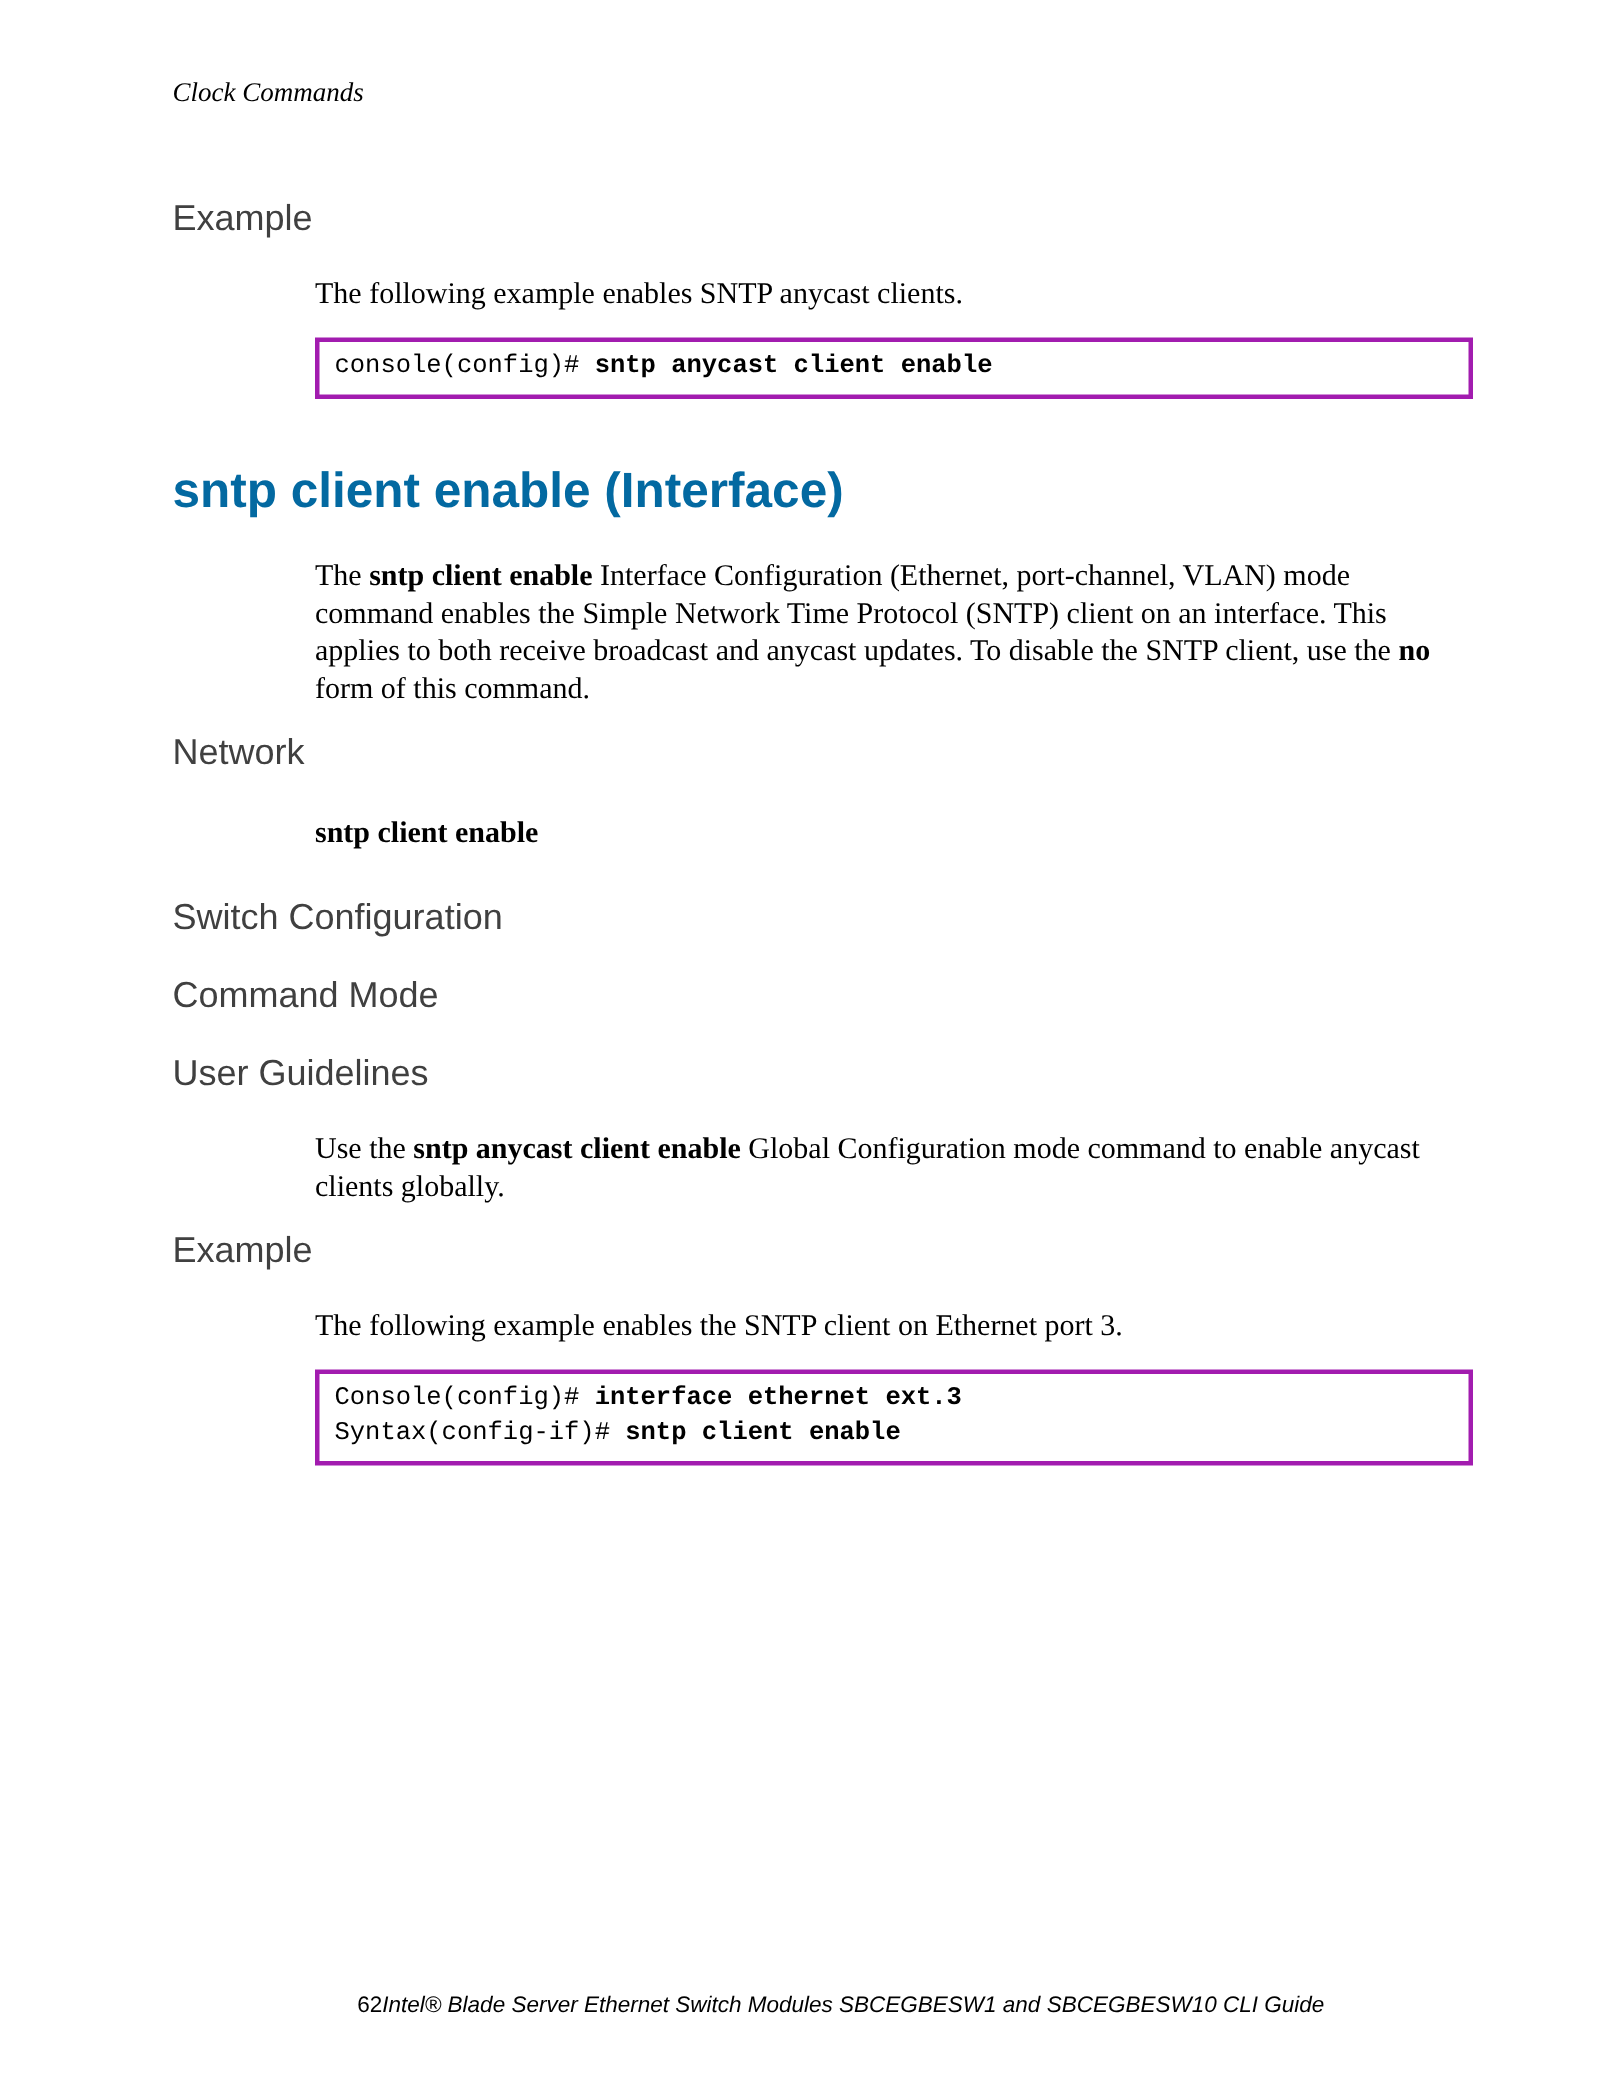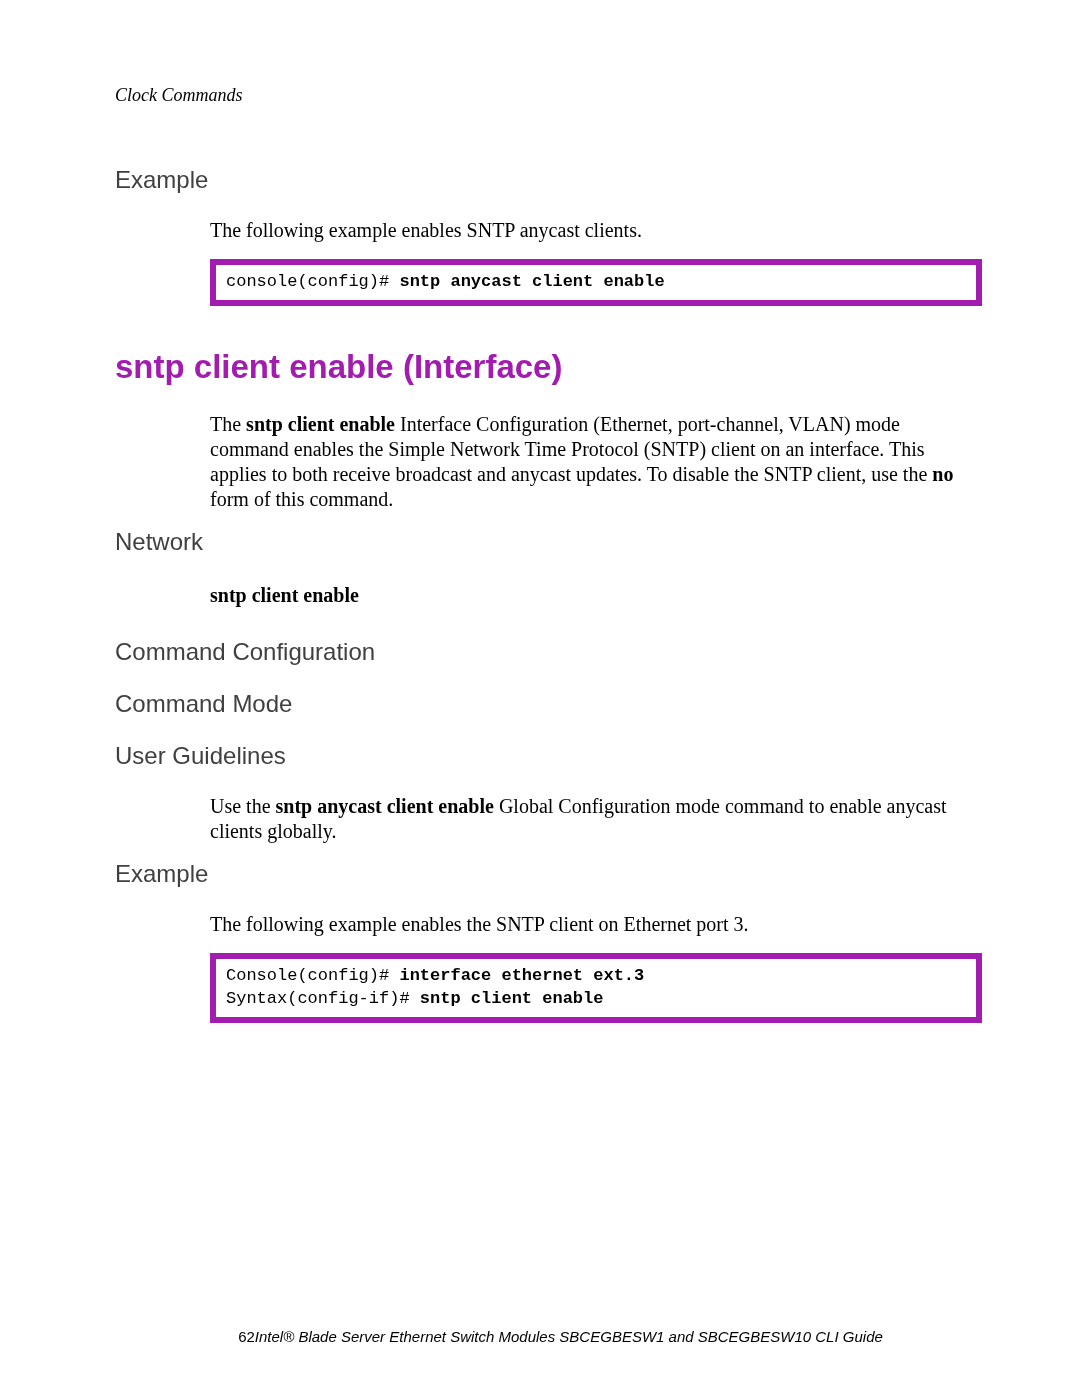--- a/index.html
+++ b/index.html
@@ -7,57 +7,57 @@
     padding: 0;
     background: #ffffff;
     font-family: "Times New Roman", Times, serif;
     color: #000000;
     width: 1080px;
     height: 1397px;
     position: relative;
     box-sizing: border-box;
   }
   .page {
-    padding: 85px 98px 50px 115px;
+    padding: 51px 98px 50px 115px;
     box-sizing: border-box;
     height: 100%;
     position: relative;
   }
   .running-header {
     font-style: italic;
     font-size: 18px;
     margin-bottom: 60px;
   }
   .h2-blue {
     font-family: Arial, Helvetica, sans-serif;
     color: #404040;
     font-size: 24px;
     font-weight: 400;
     margin: 0 0 24px 0;
   }
   .h1-blue {
     font-family: Arial, Helvetica, sans-serif;
-    color: #a21caf;
+    color: #0369a1;
     font-size: 33px;
     font-weight: 700;
     margin: 42px 0 26px 0;
   }
   .body-block {
     margin-left: 95px;
   }
   .para {
     font-size: 20px;
     line-height: 1.25;
     margin: 0 0 16px 0;
   }
   .bold {
     font-weight: 700;
   }
   .codebox {
-    border: 6px solid #a21caf;
+    border: 3px solid #a21caf;
     padding: 6px 10px;
     margin: 6px 0 16px 0;
     font-family: "Courier New", Courier, monospace;
     font-size: 17px;
     line-height: 1.35;
     white-space: pre;
   }
   .code-prompt {
     font-family: "Courier New", Courier, monospace;
   }
@@ -104,21 +104,21 @@
     <p class="para">
       <span>The </span><span class="bold">sntp client enable</span><span> Interface Configuration (Ethernet, port-channel, VLAN) mode command enables the Simple Network Time Protocol (SNTP) client on an interface. This applies to both receive broadcast and anycast updates. To disable the SNTP client, use the </span><span class="bold">no</span><span> form of this command.</span>
     </p>
   </div>
 
   <div class="h2-blue">Network</div>
   <div class="body-block syntax-lines">
     <span class="bold">sntp client enable</span>
   </div>
 
-  <div class="h2-blue" style="margin-top:28px">Command Configuration</div>
+  <div class="h2-blue" style="margin-top:28px">Switch Configuration</div>
 
   <div class="h2-blue">Command Mode</div>
 
   <div class="h2-blue">User Guidelines</div>
   <div class="body-block">
     <p class="para">
       <span>Use the </span><span class="bold">sntp anycast client enable</span><span> Global Configuration mode command to enable anycast clients globally.</span>
     </p>
   </div>
 

